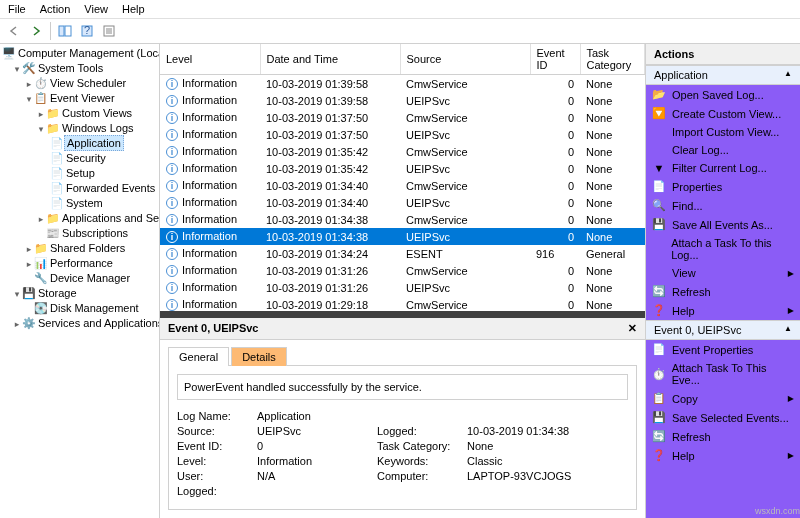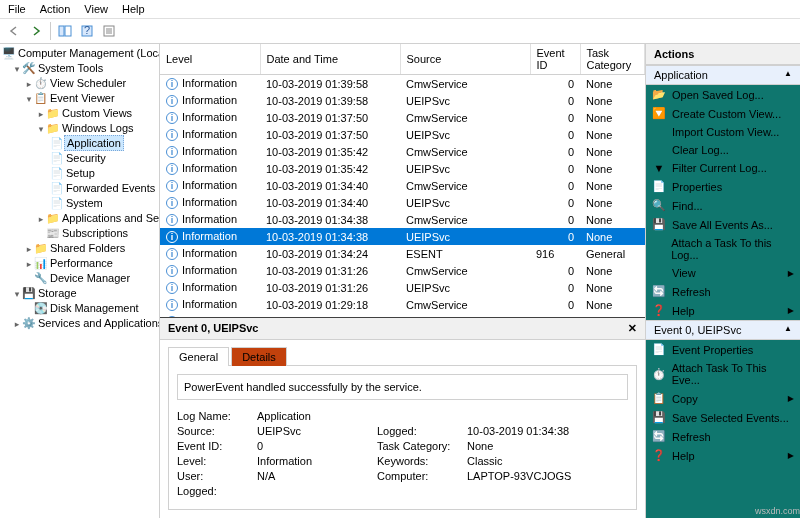--- a/index.html
+++ b/index.html
@@ -9,38 +9,38 @@
 .toolbar { display: flex; gap: 2px; padding: 2px 4px; border-bottom: 1px solid #d0d0d0; align-items: center; }
 .tbbtn { width: 20px; height: 20px; display: flex; align-items: center; justify-content: center; border: 1px solid transparent; }
 .main { display: flex; flex: 1; min-height: 0; }
 .tree { width: 160px; border-right: 1px solid #d0d0d0; overflow: auto; padding: 2px; }
 .tree-node { white-space: nowrap; padding: 1px 0; cursor: default; }
 .tree-node .tog { display: inline-block; width: 10px; text-align: center; color: #666; font-size: 9px; }
 .tree-node .ic { display: inline-block; width: 14px; text-align: center; }
 .tree-node .lbl { padding: 1px 2px; }
 .tree-node.sel .lbl { background: #cce8ff; border: 1px dotted #7aa7d8; }
 .center { flex: 1; display: flex; flex-direction: column; border-right: 1px solid #d0d0d0; min-width: 0; }
-.grid-wrap { flex: 1; overflow: auto; min-height: 0; border-bottom: 1px solid #404040; }
+.grid-wrap { flex: 1; overflow: auto; min-height: 0; border-bottom: 7px solid #404040; }
 table { width: 100%; border-collapse: collapse; }
 th { text-align: left; font-weight: normal; padding: 3px 6px; border-right: 1px solid #e0e0e0; border-bottom: 1px solid #d0d0d0; background: #fff; position: sticky; top: 0; }
 td { padding: 2px 6px; white-space: nowrap; }
 tr.row-sel td { background: #0078d7; color: #fff; }
 .info-ic { display: inline-block; width: 12px; height: 12px; border-radius: 50%; border: 1px solid #4a8fd4; color: #4a8fd4; text-align: center; line-height: 11px; font-size: 9px; font-weight: bold; margin-right: 4px; }
 tr.row-sel .info-ic { border-color: #fff; color: #fff; }
 .detail { height: 200px; display: flex; flex-direction: column; }
 .detail-hdr { background: #f0f0f0; padding: 4px 8px; display: flex; justify-content: space-between; border-bottom: 1px solid #d0d0d0; font-weight: bold; }
 .close-x { cursor: pointer; font-weight: bold; }
 .tabs { display: flex; padding: 6px 8px 0 8px; }
 .tab { padding: 3px 10px; border: 1px solid #d0d0d0; border-bottom: none; background: #fff; margin-right: 2px; position: relative; top: 1px; }
-.tab.inactive { background: #c2410c; }
+.tab.inactive { background: #fdba74; }
 .tab-body { border: 1px solid #d0d0d0; margin: 0 8px 8px 8px; flex: 1; padding: 8px; overflow: auto; }
 .msgbox { border: 1px solid #d0d0d0; padding: 6px; margin-bottom: 10px; }
 .props { display: grid; grid-template-columns: 80px 120px 90px 1fr; row-gap: 3px; }
 .props .k { color: #000; }
-.actions { width: 154px; display: flex; flex-direction: column; background: #0f766e; }
+.actions { width: 154px; display: flex; flex-direction: column; background: #8b5cf6; }
 .actions-hdr { background: #f0f0f0; padding: 4px 8px; font-weight: bold; border-bottom: 1px solid #d0d0d0; }
 .actions-sec { background: #e8f0fc; padding: 3px 8px; display: flex; justify-content: space-between; border-bottom: 1px solid #d0d0d0; border-top: 1px solid #d0d0d0; }
 .actions-sec .tri { font-size: 8px; }
 .action-item { padding: 3px 6px; display: flex; align-items: center; gap: 6px; cursor: default; }
 .action-item .ai { width: 14px; text-align: center; }
 .action-item .ar { margin-left: auto; font-size: 8px; }
 .watermark { position: absolute; bottom: 2px; right: 0; font-size: 9px; color: #bbb; }
 svg { display: block; }
 </style>
 </head>

